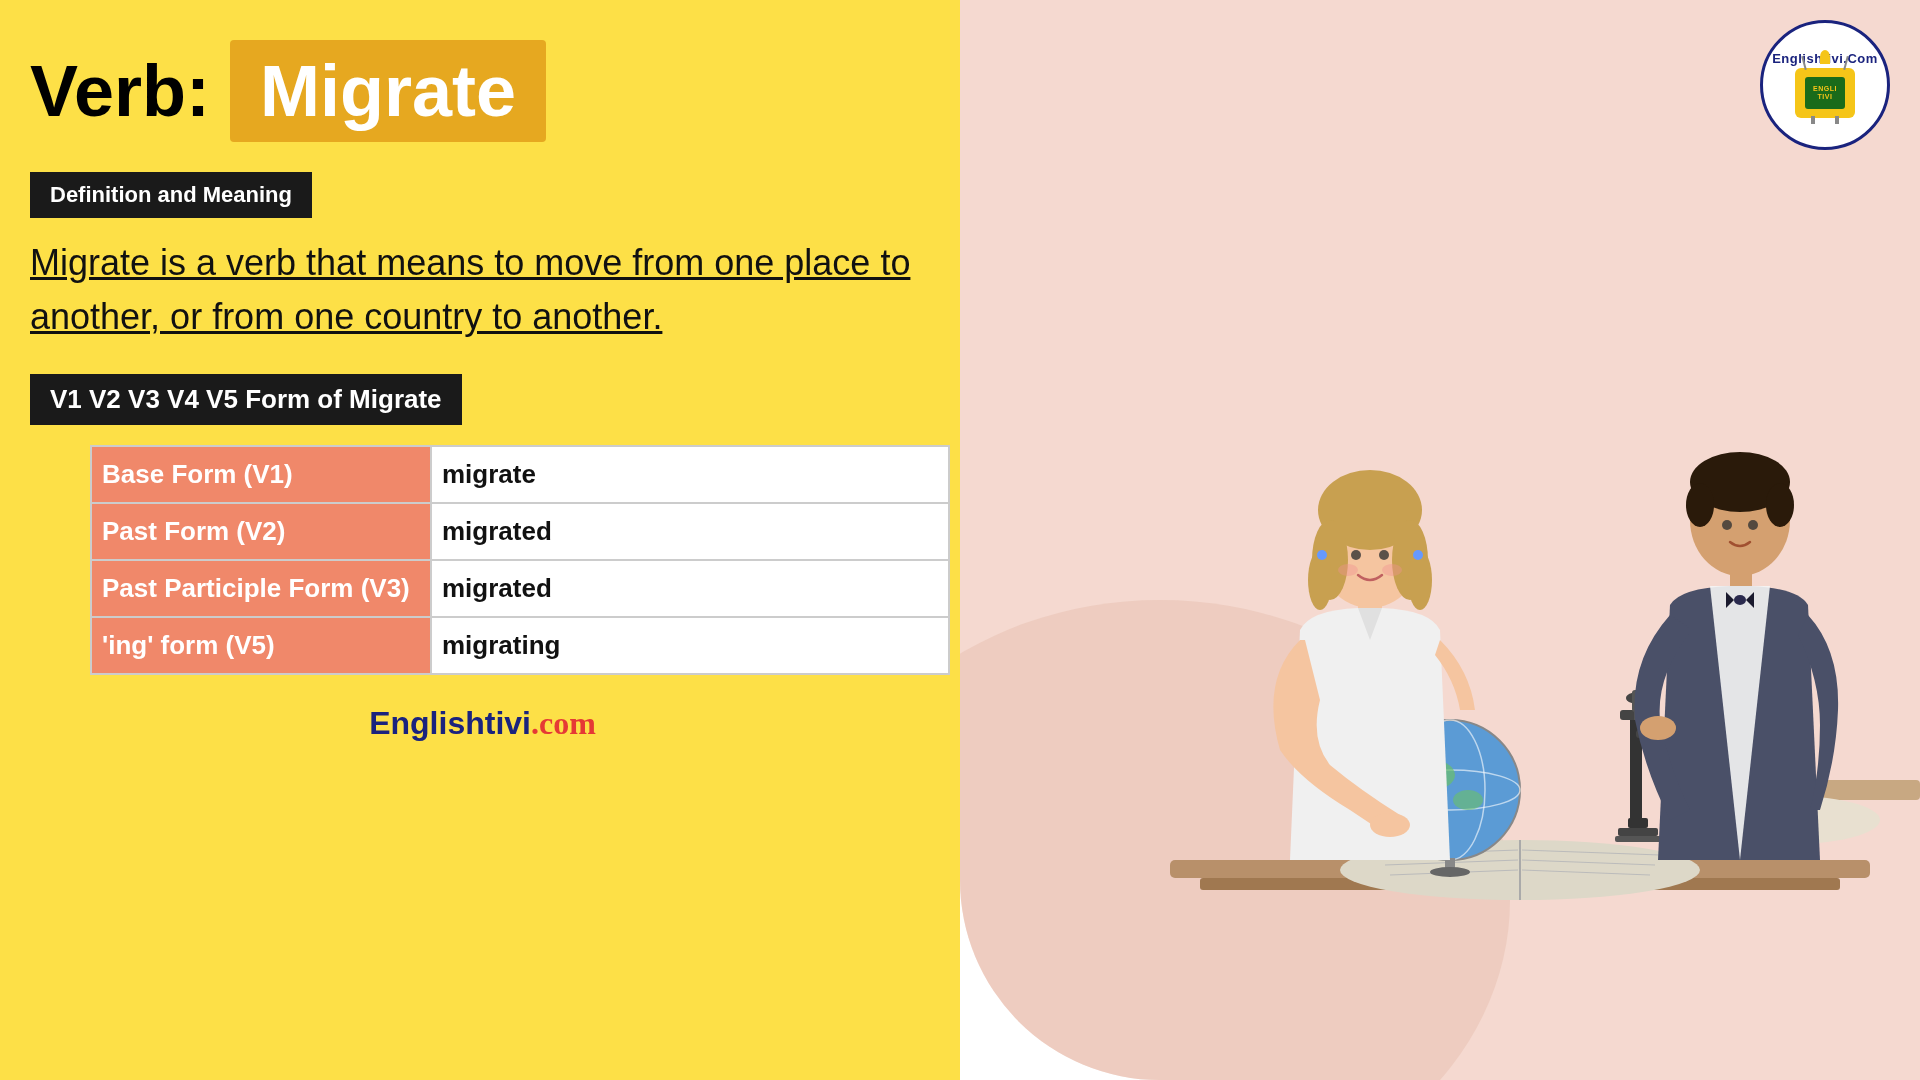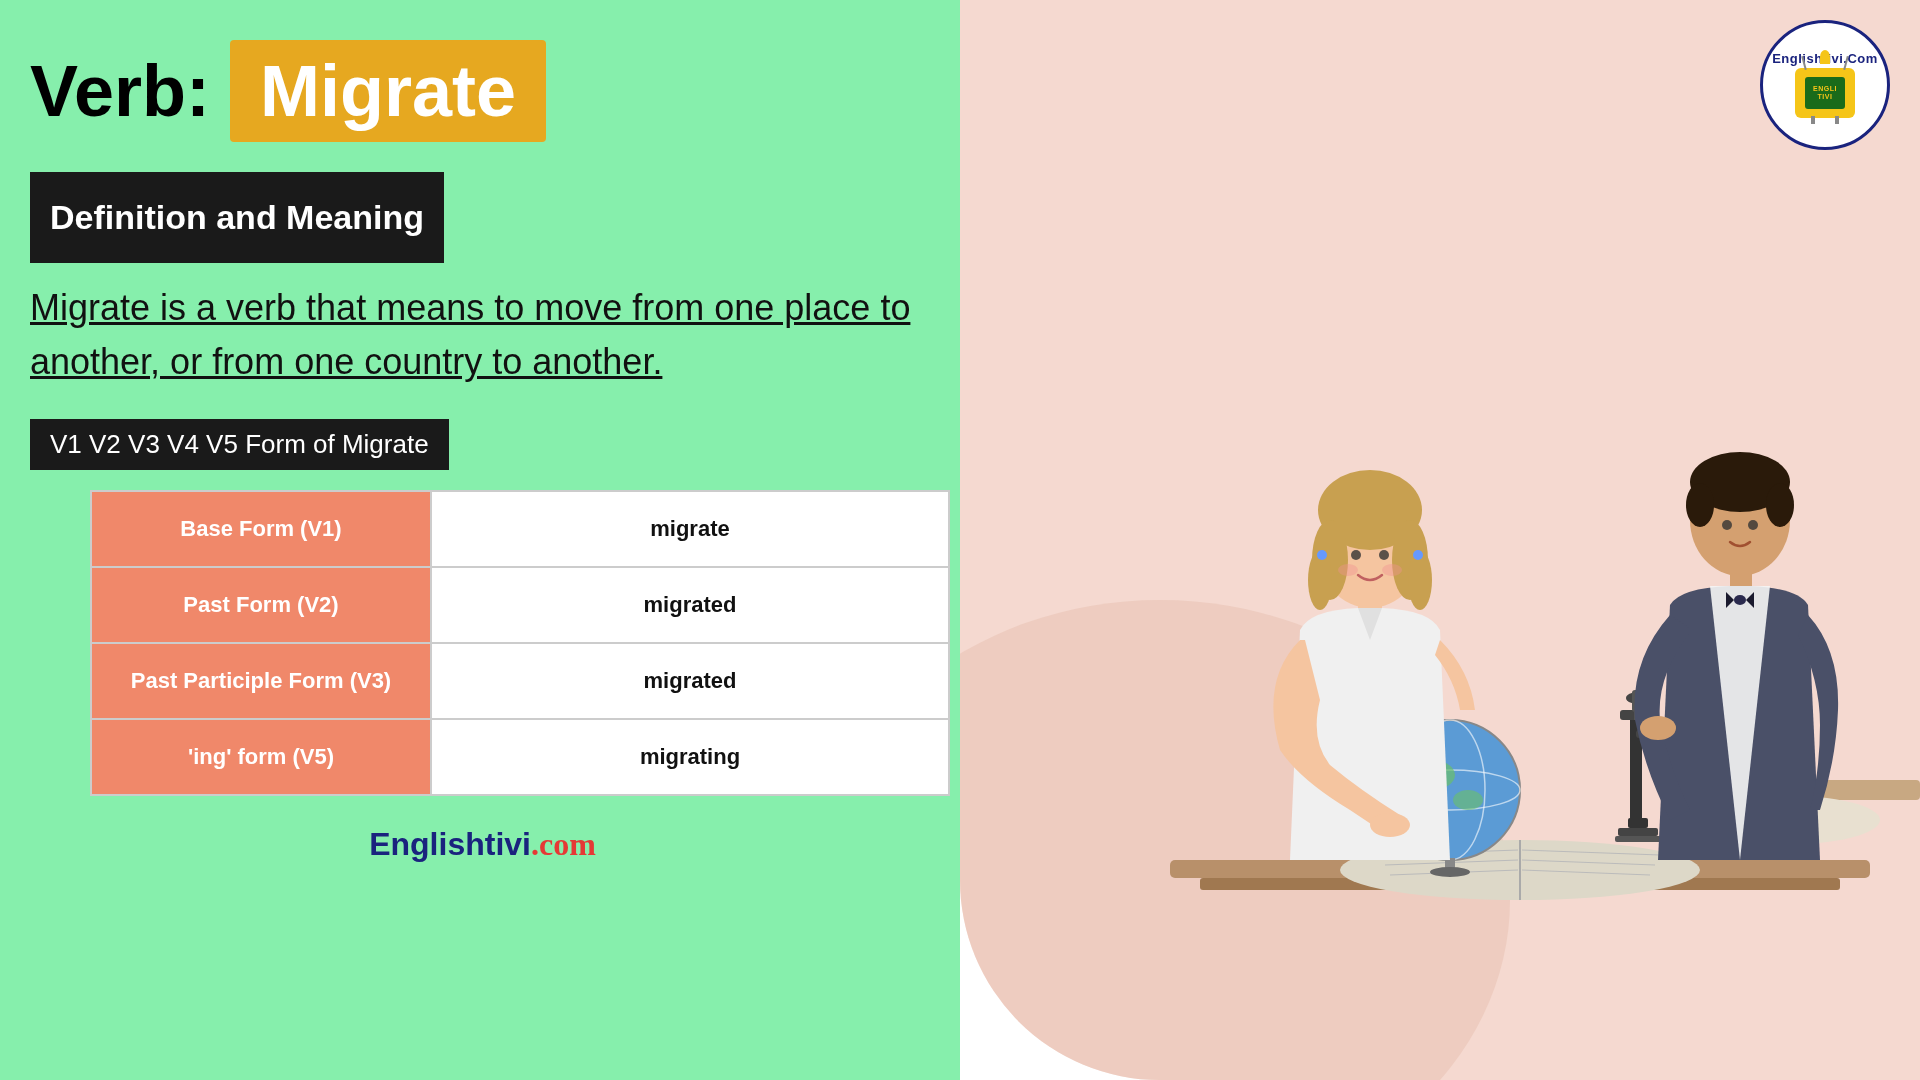--- a/index.html
+++ b/index.html
@@ -9,21 +9,21 @@
       height: 1080px;
       font-family: Arial, sans-serif;
       background: #fff;
       overflow: hidden;
       display: flex;
     }
 
     .left-panel {
       width: 960px;
       padding: 40px 40px 40px 30px;
-      background: #86efac;
+      background: #fde047;
       display: flex;
       flex-direction: column;
       gap: 0;
     }
 
     .right-panel {
       width: 960px;
       background: #f5d9d0;
       position: relative;
       overflow: hidden;
@@ -53,58 +53,57 @@
     .title-word {
       font-size: 72px;
       font-weight: 700;
       color: #fff;
     }
 
     
     .section-header {
       background: #1a1a1a;
       color: #fff;
-      font-size: 34px;
-      font-weight: 700;
-      padding: 26px 20px;
+      font-size: 22px;
+      font-weight: 700;
+      padding: 10px 20px;
       display: inline-block;
       margin-bottom: 18px;
       text-align: right;
     }
 
     .definition-text {
       font-size: 36px;
       color: #111;
       line-height: 1.5;
       margin-bottom: 30px;
       text-decoration: underline;
     }
 
     
     .table-header {
       background: #1a1a1a;
       color: #fff;
       font-size: 26px;
-      font-weight: 400;
+      font-weight: 700;
       padding: 10px 20px;
       display: inline-block;
       margin-bottom: 20px;
     }
 
     .verb-table {
       width: 860px;
       border-collapse: collapse;
       margin-left: 60px;
     }
 
     .verb-table tr td {
       border: 2px solid #ccc;
-      padding: 24px 10px;
-      font-size: 22px;
-      text-align: center;
+      padding: 12px 10px;
+      font-size: 26px;
     }
 
     .verb-table tr td:first-child {
       background: #f0886a;
       color: #fff;
       font-weight: 600;
       width: 340px;
     }
 
     .verb-table tr td:last-child {

